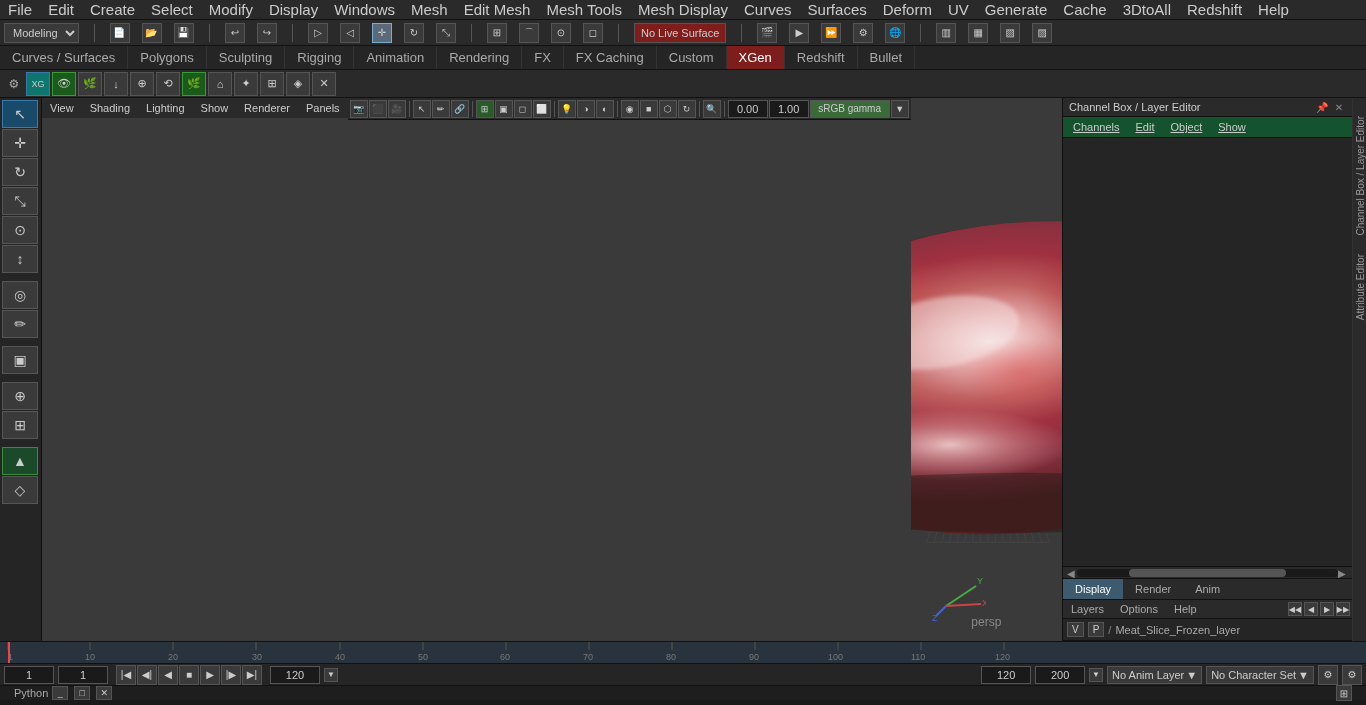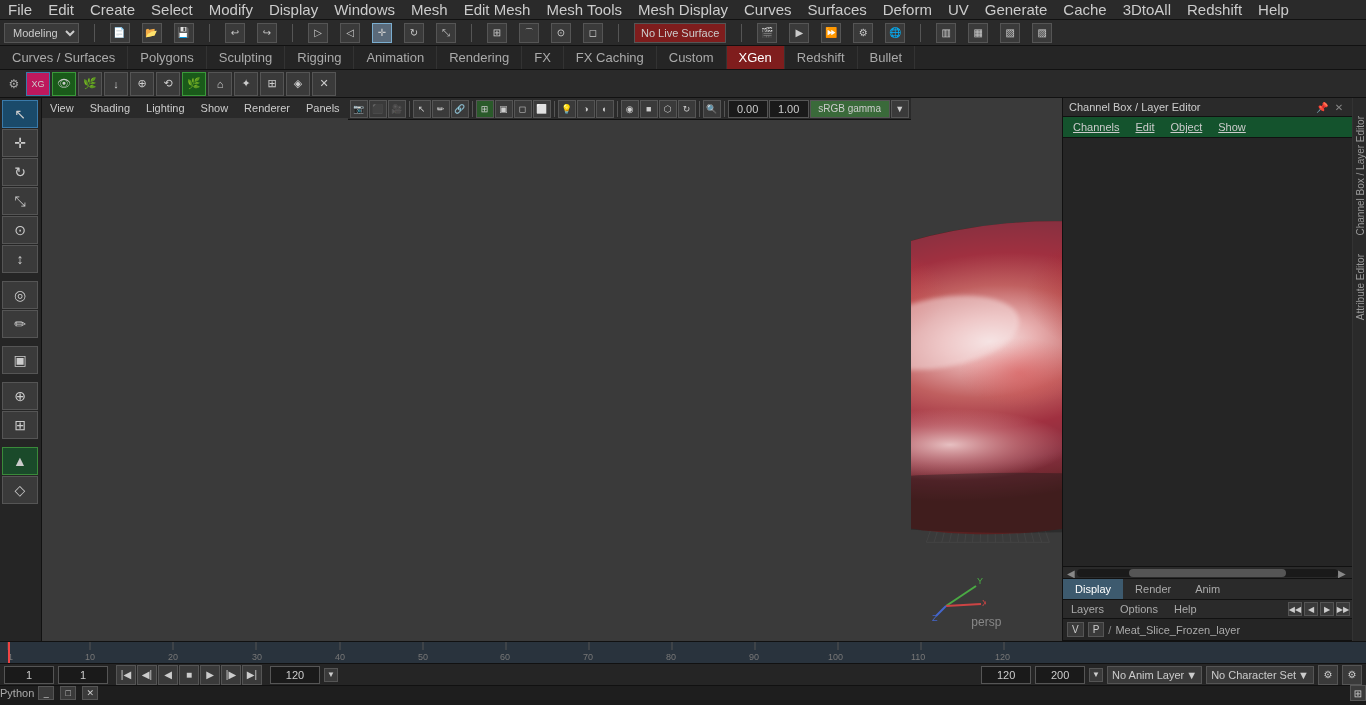--- a/index.html
+++ b/index.html
@@ -18,21 +18,21 @@
     .tb-label { padding: 2px 6px; background: #7f1d1d; border: 1px solid #555; color: #ccc; font-size: 11px; height: 20px; display: flex; align-items: center; cursor: pointer; white-space: nowrap; }
 
     
     #tab-bar { display: flex; align-items: center; background: #252525; height: 24px; border-bottom: 1px solid #111; }
     .tab-item { padding: 4px 12px; color: #aaa; font-size: 13px; cursor: pointer; border-right: 1px solid #333; height: 100%; display: flex; align-items: center; }
     .tab-item.active { background: #7f1d1d; color: #fff; }
 
     
     #xgen-toolbar { display: flex; align-items: center; background: #2a2a2a; height: 28px; border-bottom: 1px solid #111; padding: 0 4px; gap: 2px; }
     .xg-btn { width: 24px; height: 24px; background: #3a3a3a; border: 1px solid #555; display: flex; align-items: center; justify-content: center; cursor: pointer; font-size: 11px; color: #ccc; }
-    .xg-btn.blue { background: #be185d; border-color: #3a7aaa; }
+    .xg-btn.blue { background: #0f766e; border-color: #3a7aaa; }
     .xg-btn.green { background: #1a5a1a; border-color: #3a9a3a; }
     .xg-btn-settings { width: 20px; height: 20px; background: none; border: none; display: flex; align-items: center; justify-content: center; cursor: pointer; color: #aaa; font-size: 12px; }
 
     
     #main-layout { display: flex; height: calc(705px - 20px - 26px - 24px - 28px - 22px - 20px); }
 
     
     #left-panel { width: 42px; background: #252525; border-right: 1px solid #111; display: flex; flex-direction: column; padding: 2px; gap: 1px; overflow: hidden; }
     .tool-btn { width: 36px; height: 28px; background: #3a3a3a; border: 1px solid #555; display: flex; align-items: center; justify-content: center; cursor: pointer; font-size: 14px; color: #ccc; }
     .tool-btn.active { background: #1a4a6a; border-color: #3a7aaa; }
@@ -79,21 +79,21 @@
     #playhead { position: absolute; top: 0; left: 0; width: 2px; height: 100%; background: #e44; }
     #timeline-range { position: absolute; top: 0; left: 0; height: 100%; background: rgba(60,120,180,0.3); }
 
     
     #bottom-controls { height: 22px; background: #252525; border-top: 1px solid #111; display: flex; align-items: center; padding: 0 4px; gap: 4px; }
     .bc-field { background: #1a1a1a; border: 1px solid #555; color: #ccc; font-size: 11px; height: 18px; width: 50px; text-align: center; display: flex; align-items: center; justify-content: center; }
     #anim-layer-select { background: #3a3a3a; border: 1px solid #555; color: #ccc; font-size: 11px; height: 18px; padding: 0 4px; display: flex; align-items: center; gap: 2px; cursor: pointer; text-align: right; }
     #char-set-select { background: #3a3a3a; border: 1px solid #555; color: #ccc; font-size: 11px; height: 18px; padding: 0 4px; display: flex; align-items: center; gap: 2px; cursor: pointer; }
 
     
-    #python-bar { height: 15px; background: #1e1e1e; border-top: 1px solid #111; display: flex; align-items: center; padding: 0 0; }
+    #python-bar { height: 15px; background: #1e1e1e; border-top: 1px solid #111; display: flex; align-items: center; padding: 0 14px; }
     .py-label { color: #aaa; font-size: 11px; }
     #python-window { display: flex; align-items: center; gap: 6px; margin-left: 4px; }
     .py-win-btn { width: 16px; height: 14px; background: #3a3a3a; border: 1px solid #555; display: flex; align-items: center; justify-content: center; font-size: 9px; color: #ccc; cursor: pointer; }
 
     
     #cb-title-bar { display: flex; align-items: center; justify-content: space-between; background: #2a2a2a; padding: 2px 6px; border-bottom: 1px solid #111; }
     .cb-title { font-size: 11px; color: #ccc; }
     .cb-title-btn { width: 14px; height: 14px; display: flex; align-items: center; justify-content: center; cursor: pointer; color: #888; font-size: 10px; }
 
     

